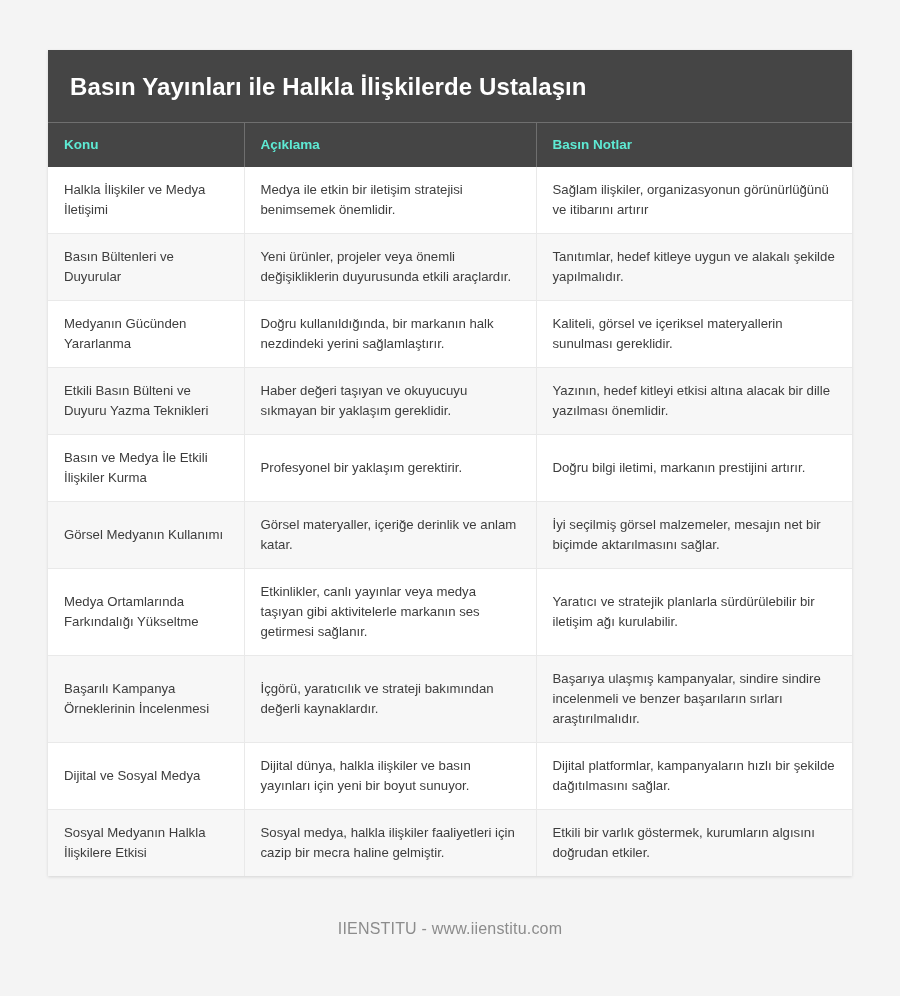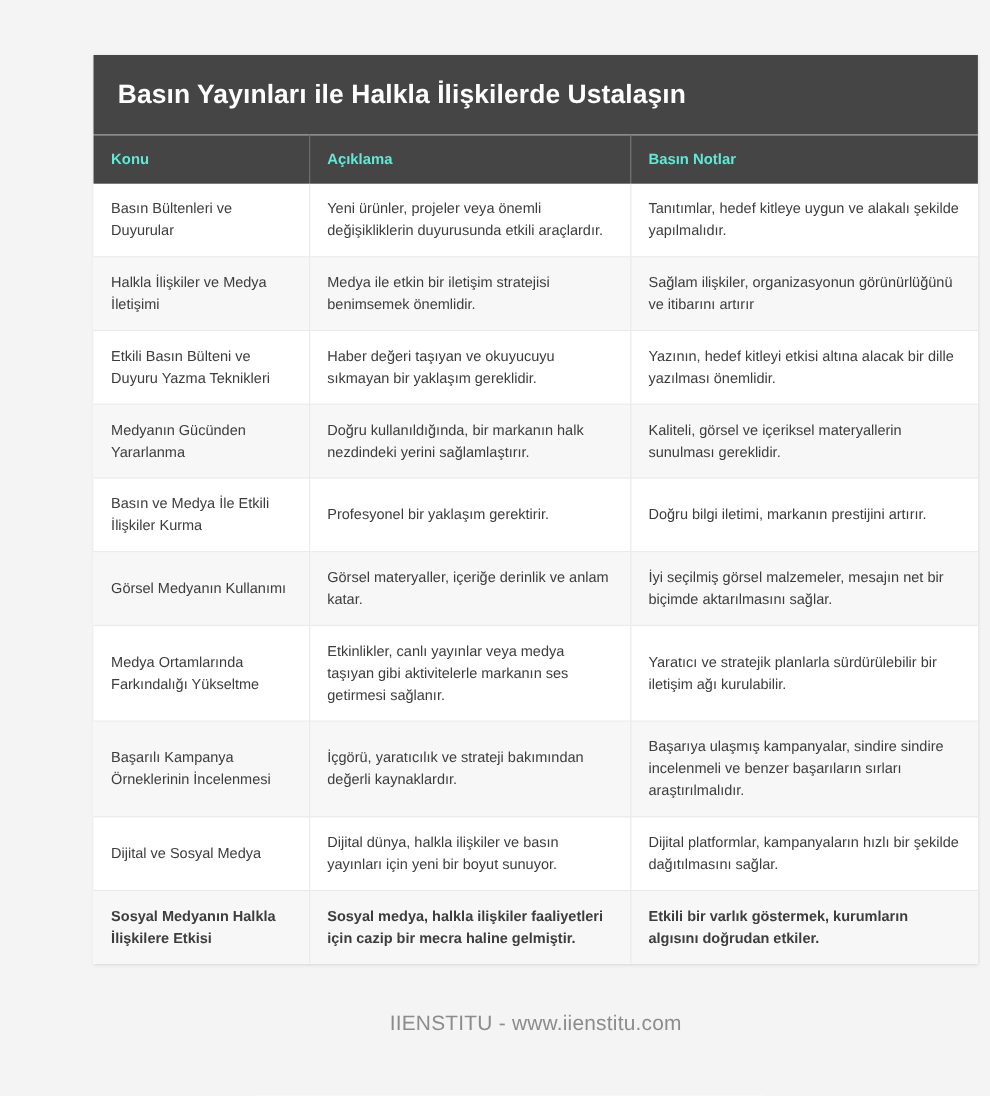--- a/index.html
+++ b/index.html
@@ -14,21 +14,20 @@
     font-family: "Liberation Sans", "DejaVu Sans", sans-serif;
     -webkit-font-smoothing: antialiased;
     overflow: hidden;
   }
 
   .page {
     position: relative;
     width: 732px;
     height: 996px;
     box-sizing: border-box;
-    margin-left: 37px;
   }
 
   .card {
     position: absolute;
     left: 48px;
     top: 50px;
     width: 804px;
     background: #ffffff;
     box-shadow: 0 1px 3px rgba(0,0,0,0.13);
   }
@@ -82,34 +81,33 @@
     word-wrap: break-word;
   }
   table.data-table tbody td:last-child {
     border-right: none;
   }
   table.data-table tbody tr:nth-child(even) td {
     background: #f7f7f7;
   }
   table.data-table tbody tr:last-child td {
     border-bottom: none;
-    font-weight: bold;
   }
 
   col.col-topic    { width: 196px; }
   col.col-desc     { width: 292px; }
   col.col-notes    { width: 316px; }
 
   .footer {
     position: absolute;
     left: 0;
     top: 920px;
     width: 900px;
     text-align: center;
-    font-size: 19px;
+    font-size: 16px;
     color: #8c8c8c;
     letter-spacing: 0.2px;
   }
 </style>
 </head>
 <body>
 
 <div class="page">
 
   <div class="card">
@@ -126,38 +124,38 @@
       </colgroup>
       <thead>
         <tr>
           <th>Konu</th>
           <th>Açıklama</th>
           <th>Basın Notlar</th>
         </tr>
       </thead>
       <tbody>
         <tr>
+          <td>Halkla İlişkiler ve Medya İletişimi</td>
+          <td>Medya ile etkin bir iletişim stratejisi benimsemek önemlidir.</td>
+          <td>Sağlam ilişkiler, organizasyonun görünürlüğünü ve itibarını artırır</td>
+        </tr>
+        <tr>
           <td>Basın Bültenleri ve Duyurular</td>
           <td>Yeni ürünler, projeler veya önemli değişikliklerin duyurusunda etkili araçlardır.</td>
           <td>Tanıtımlar, hedef kitleye uygun ve alakalı şekilde yapılmalıdır.</td>
         </tr>
         <tr>
-          <td>Halkla İlişkiler ve Medya İletişimi</td>
-          <td>Medya ile etkin bir iletişim stratejisi benimsemek önemlidir.</td>
-          <td>Sağlam ilişkiler, organizasyonun görünürlüğünü ve itibarını artırır</td>
+          <td>Medyanın Gücünden Yararlanma</td>
+          <td>Doğru kullanıldığında, bir markanın halk nezdindeki yerini sağlamlaştırır.</td>
+          <td>Kaliteli, görsel ve içeriksel materyallerin sunulması gereklidir.</td>
         </tr>
         <tr>
           <td>Etkili Basın Bülteni ve Duyuru Yazma Teknikleri</td>
           <td>Haber değeri taşıyan ve okuyucuyu sıkmayan bir yaklaşım gereklidir.</td>
           <td>Yazının, hedef kitleyi etkisi altına alacak bir dille yazılması önemlidir.</td>
-        </tr>
-        <tr>
-          <td>Medyanın Gücünden Yararlanma</td>
-          <td>Doğru kullanıldığında, bir markanın halk nezdindeki yerini sağlamlaştırır.</td>
-          <td>Kaliteli, görsel ve içeriksel materyallerin sunulması gereklidir.</td>
         </tr>
         <tr>
           <td>Basın ve Medya İle Etkili İlişkiler Kurma</td>
           <td>Profesyonel bir yaklaşım gerektirir.</td>
           <td>Doğru bilgi iletimi, markanın prestijini artırır.</td>
         </tr>
         <tr>
           <td>Görsel Medyanın Kullanımı</td>
           <td>Görsel materyaller, içeriğe derinlik ve anlam katar.</td>
           <td>İyi seçilmiş görsel malzemeler, mesajın net bir biçimde aktarılmasını sağlar.</td>

